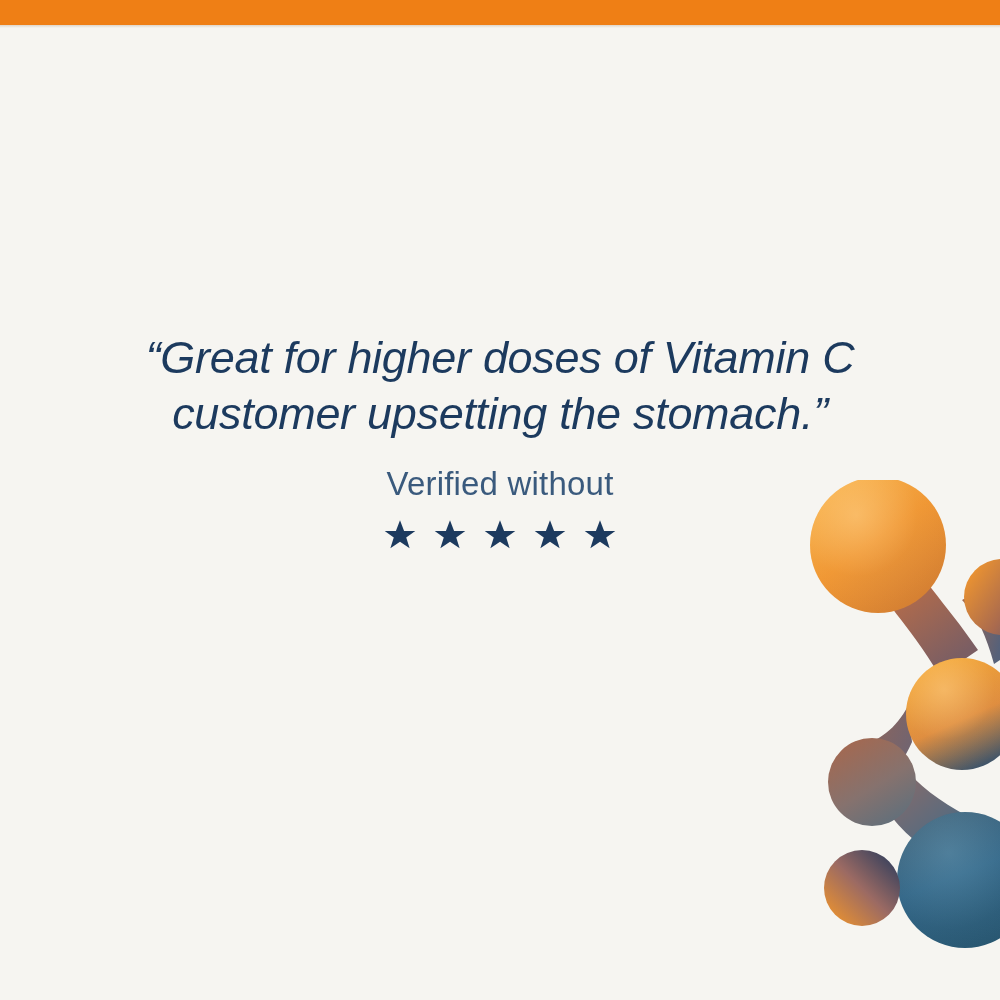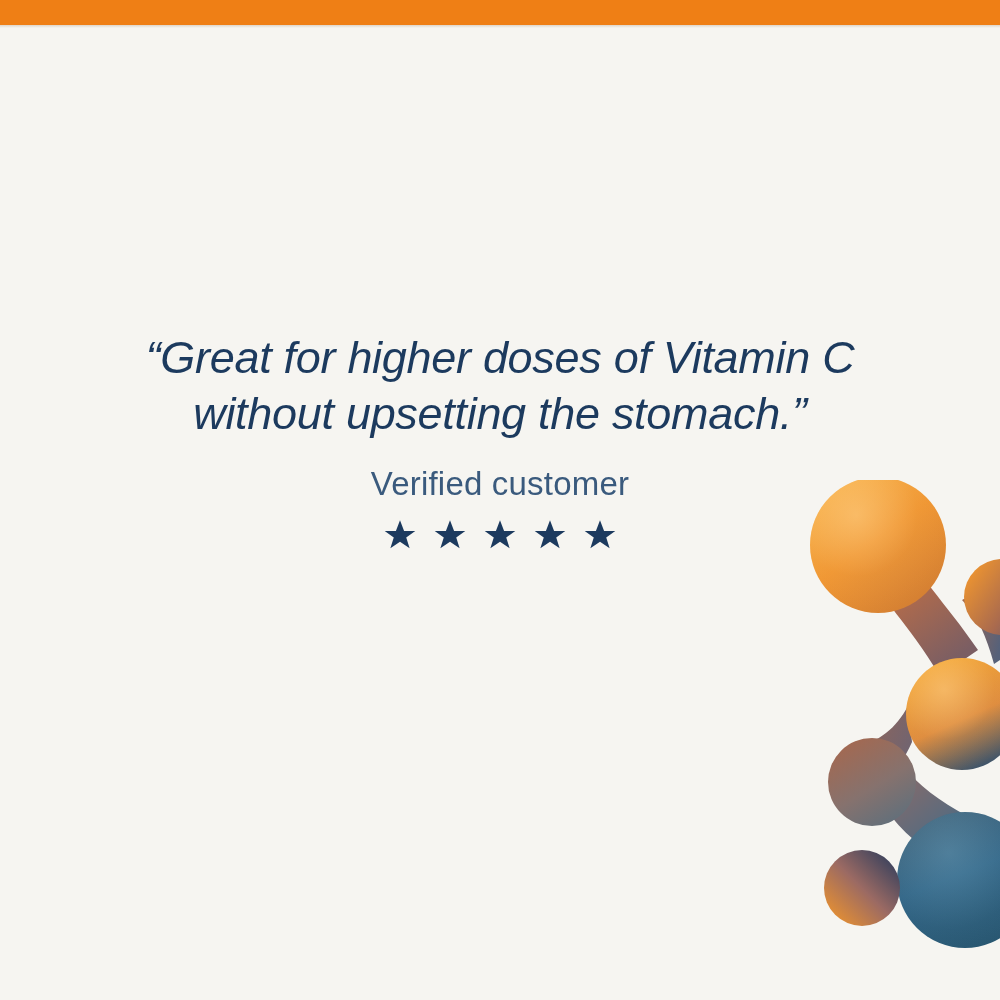--- a/index.html
+++ b/index.html
@@ -183,23 +183,23 @@
       <circle cx="965" cy="880" r="68" fill="url(#gSphereTeal)"></circle>
       <circle cx="965" cy="880" r="68" fill="url(#gShineTeal)"></circle>
 
       <circle cx="862" cy="888" r="38" fill="url(#gSphereSmall)"></circle>
     </g>
   </svg>
 
   <div id="testimonial">
 
     <div class="quote-line">“Great for higher doses of Vitamin C</div>
-    <div class="quote-line">without upsetting the stomach.”</div>
-
-    <div id="attribution">Verified customer</div>
+    <div class="quote-line">customer upsetting the stomach.”</div>
+
+    <div id="attribution">Verified without</div>
 
     <div id="rating">
       <svg class="star" viewBox="0 0 24 24">
           <path d="M12 1.6 L14.9 9.1 L22.8 9.1 L16.4 13.8 L18.8 21.4 L12 16.8 L5.2 21.4 L7.6 13.8 L1.2 9.1 L9.1 9.1 Z" fill="#1c3a5e"></path>
         </svg>
       <svg class="star" viewBox="0 0 24 24">
           <path d="M12 1.6 L14.9 9.1 L22.8 9.1 L16.4 13.8 L18.8 21.4 L12 16.8 L5.2 21.4 L7.6 13.8 L1.2 9.1 L9.1 9.1 Z" fill="#1c3a5e"></path>
         </svg>
       <svg class="star" viewBox="0 0 24 24">
           <path d="M12 1.6 L14.9 9.1 L22.8 9.1 L16.4 13.8 L18.8 21.4 L12 16.8 L5.2 21.4 L7.6 13.8 L1.2 9.1 L9.1 9.1 Z" fill="#1c3a5e"></path>

